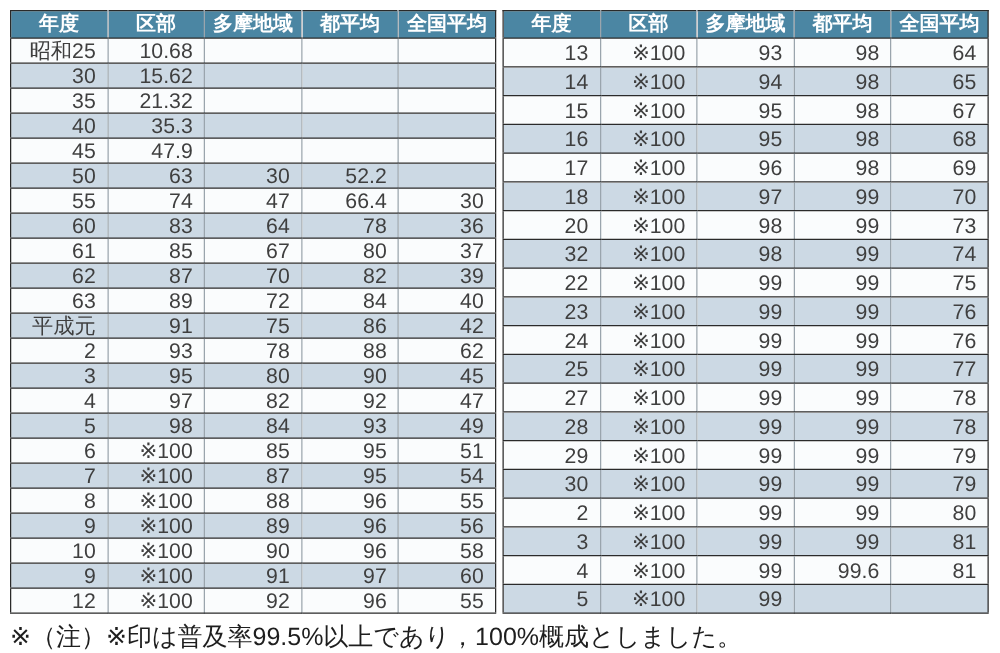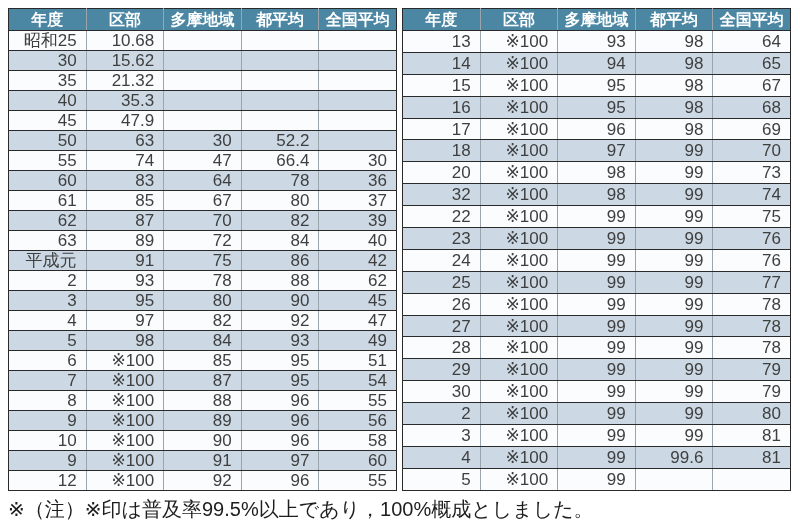--- a/index.html
+++ b/index.html
@@ -341,27 +341,20 @@
             <td>76</td>
           </tr>
           <tr>
             <td>25</td>
             <td>※100</td>
             <td>99</td>
             <td>99</td>
             <td>77</td>
           </tr>
           <tr>
-            <td>26</td>
-            <td>※100</td>
-            <td>99</td>
-            <td>99</td>
-            <td>78</td>
-          </tr>
-          <tr>
             <td>27</td>
             <td>※100</td>
             <td>99</td>
             <td>99</td>
             <td>78</td>
           </tr>
           <tr>
             <td>28</td>
             <td>※100</td>
             <td>99</td>

